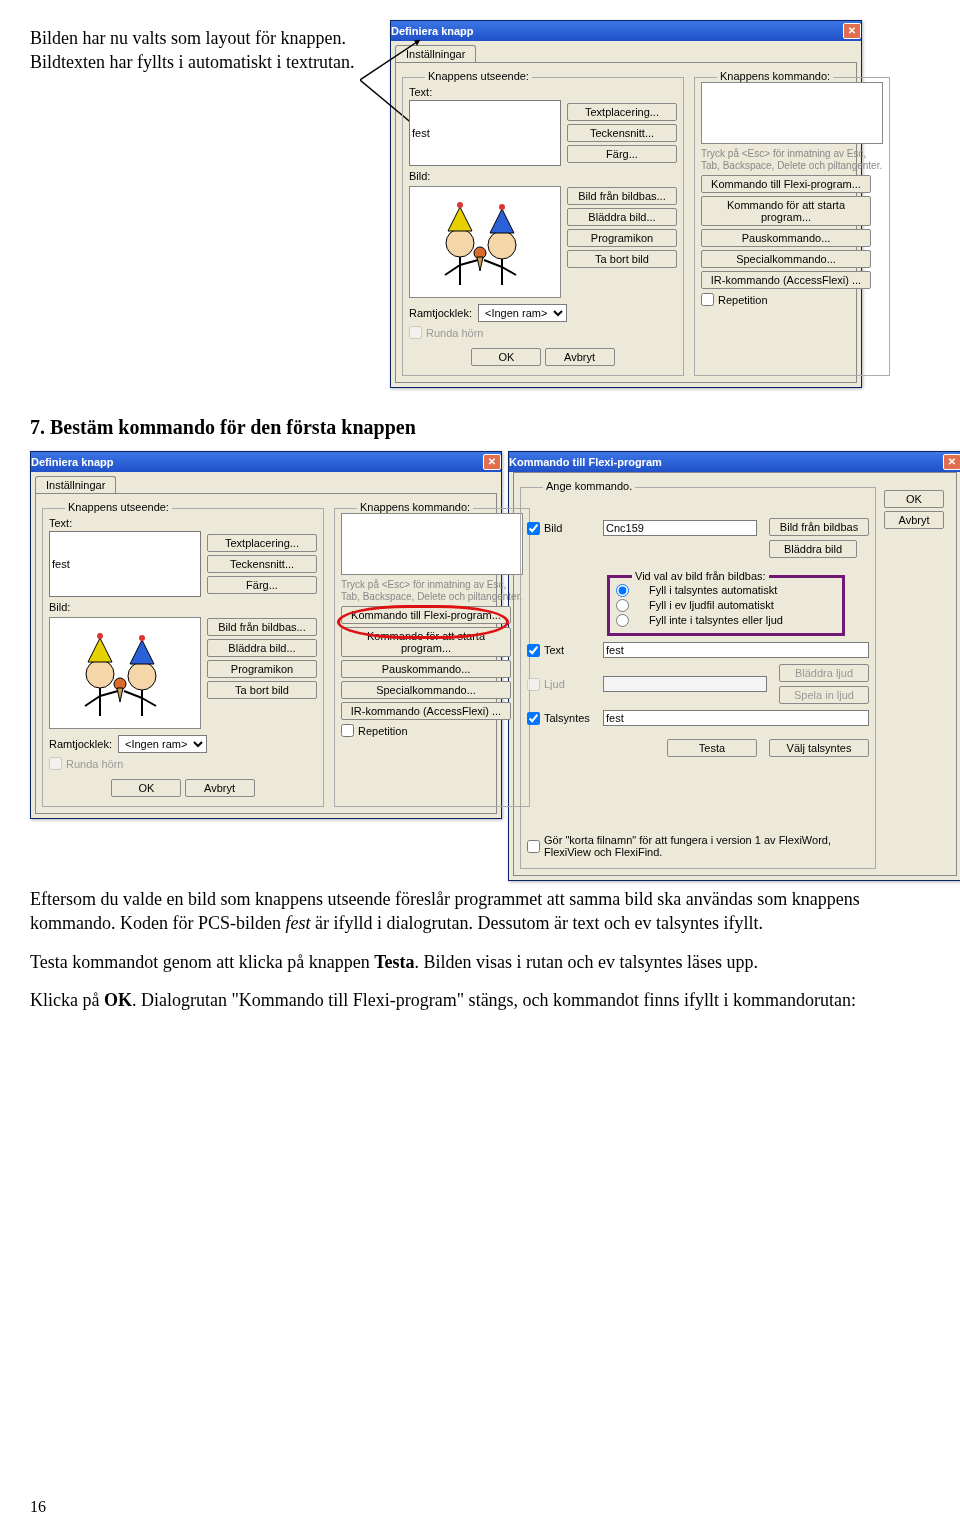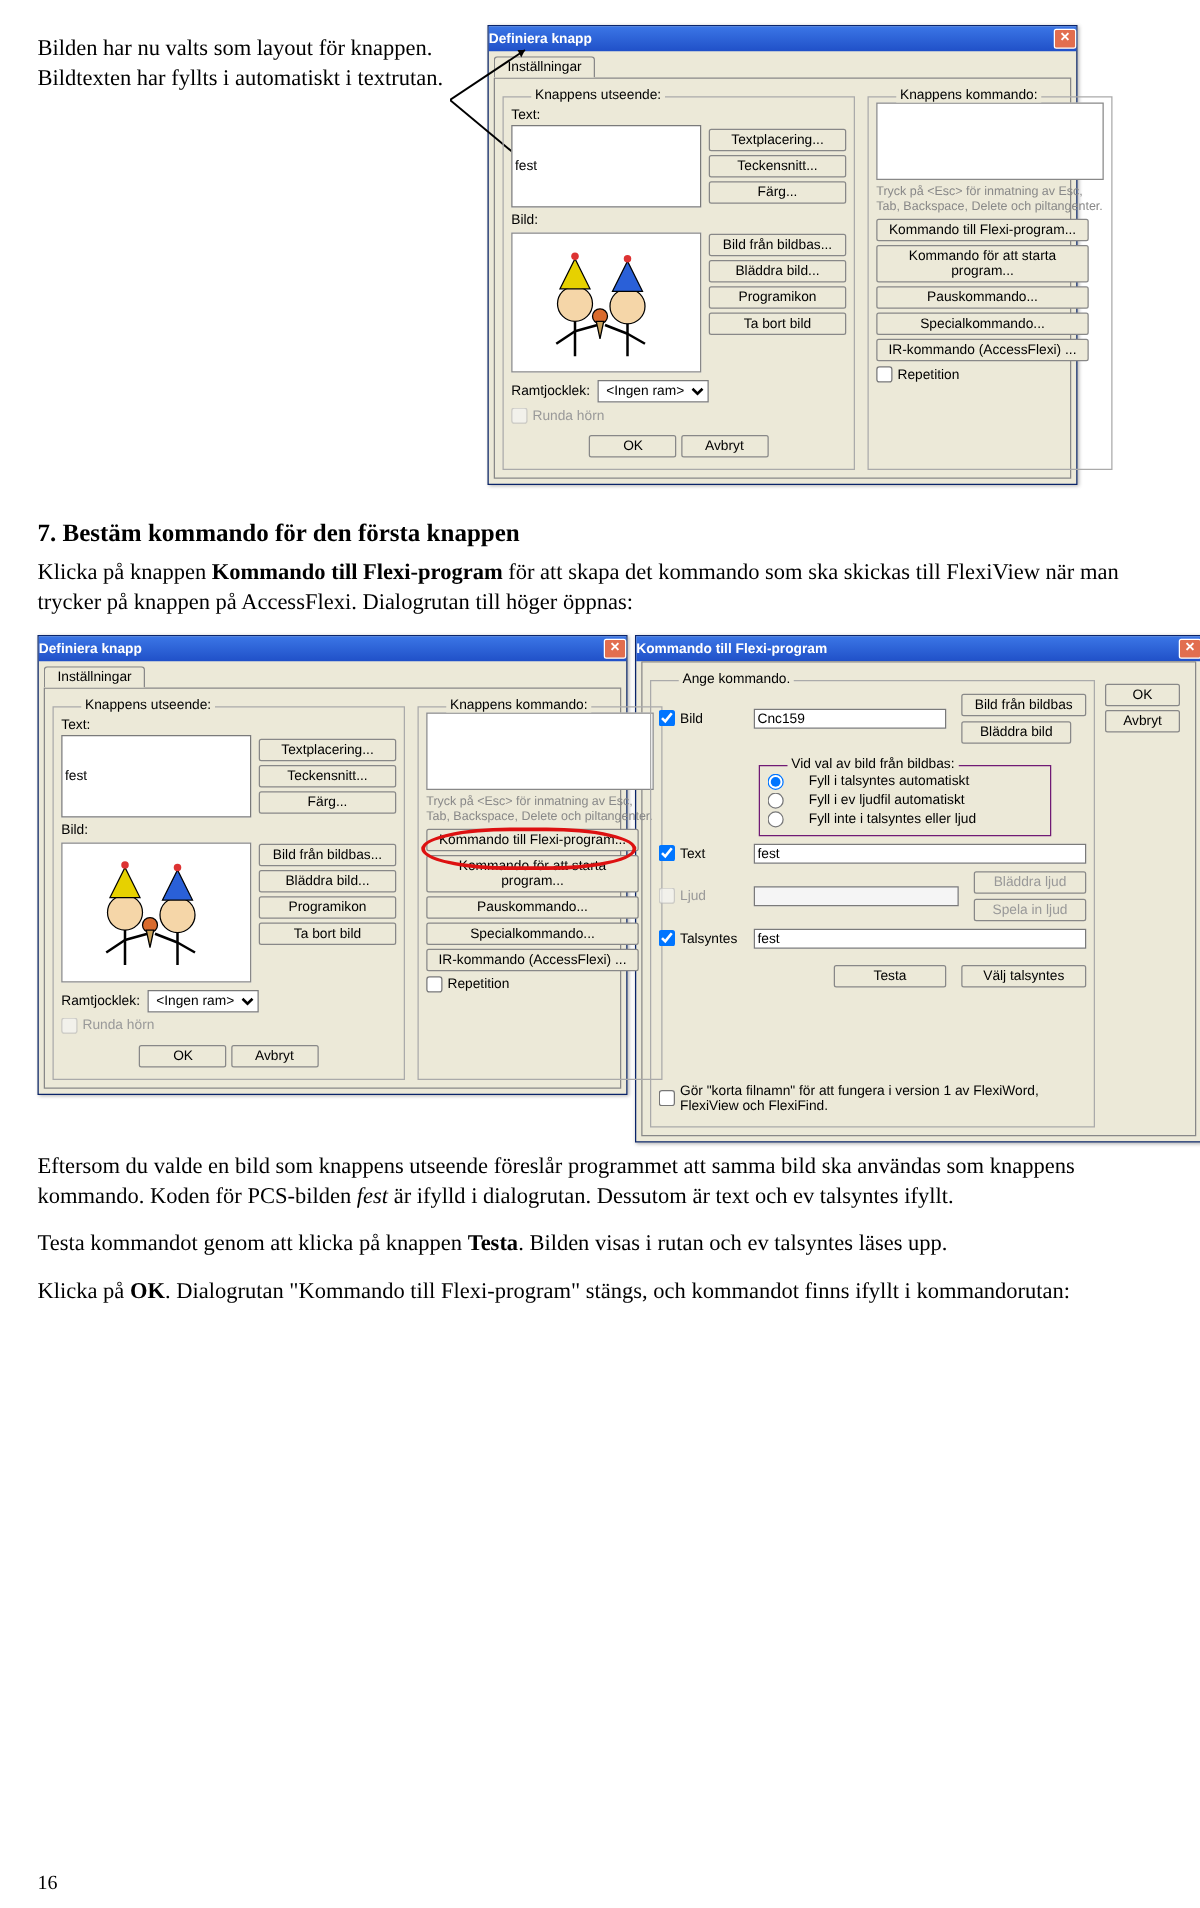--- a/index.html
+++ b/index.html
@@ -123,21 +123,21 @@
   .italic { font-style: italic; }
   .bold { font-weight: bold; }
   .dialogs-row { display: flex; gap: 6px; align-items: flex-start; }
   .red-oval {
     position: absolute;
     border: 3px solid #d11;
     border-radius: 50% / 60%;
     width: 166px; height: 28px;
     pointer-events: none;
   }
-  .radio-group { border: 1px solid #701a75; padding: 4px 6px; margin-top: 17px; position: relative; }
+  .radio-group { border: 3px solid #701a75; padding: 4px 6px; margin-top: 17px; position: relative; }
   .radio-row { display: flex; gap: 20px; font-size: 11px; margin: 2px 0; }
   .radio-row input { margin: 0; }
   .field-row { display: flex; align-items: center; gap: 6px; margin: 6px 0; }
   .field-row .chk { flex: 0 0 70px; margin: 0; }
   .field-row .txt { flex: 1; }
   .field-row .btn { width: 90px; margin: 0; }
   .dlg2-buttons { display: flex; gap: 12px; margin-top: 10px; justify-content: flex-start; padding-left: 140px; }
   .right-vert-btns { display: flex; flex-direction: column; gap: 4px; align-items: flex-start; }
   .page-num { position: fixed; bottom: 10px; left: 30px; font-size: 16px; }
   .dimmed { color: #999; }
@@ -237,23 +237,20 @@
               <span>Repetition</span>
             </label>
         </div>
       </div>
     </div>
   </div>
 </div>
 
 <div class="section-divider">
   <h3 class="section-title">7. Bestäm kommando för den första knappen</h3>
-  <p class="para">
-    <span>Klicka på knappen </span><span class="bold">Kommando till Flexi-program</span><span> för att skapa det kommando som ska skickas till FlexiView när man trycker på knappen på AccessFlexi. Dialogrutan till höger öppnas:</span>
-  </p>
 </div>
 
 <div class="dialogs-row" style="position:relative;">
 
   <div class="dialog" style="width:470px; position:relative;">
     <div class="titlebar">
       <span>Definiera knapp</span>
       <span class="close-btn">✕</span>
     </div>
     <div class="tabstrip">
@@ -339,21 +336,21 @@
     <div class="dlg-body" style="display:flex; gap:8px;">
       <div class="group" style="flex:1;">
         <div class="group-title">Ange kommando.</div>
 
         <div class="field-row">
           <label class="chk">
               <input type="checkbox" checked="" style="">
               <span>Bild</span>
             </label>
           <input class="txt" value="Cnc159" style="">
-          <div class="right-vert-btns" style="margin-left:6px;">
+          <div class="right-vert-btns" style="margin-left:6px;margin-top:20px;">
             <button class="btn" style="width:100px;">Bild från bildbas</button>
             <button class="btn" style="width:88px;">Bläddra bild</button>
           </div>
         </div>
 
         <div class="radio-group" style="margin-left:80px; width:220px;">
           <div class="group-title">Vid val av bild från bildbas:</div>
           <label class="radio-row">
               <input type="radio" name="rg" checked="" style="">
               <span>Fyll i talsyntes automatiskt</span>

